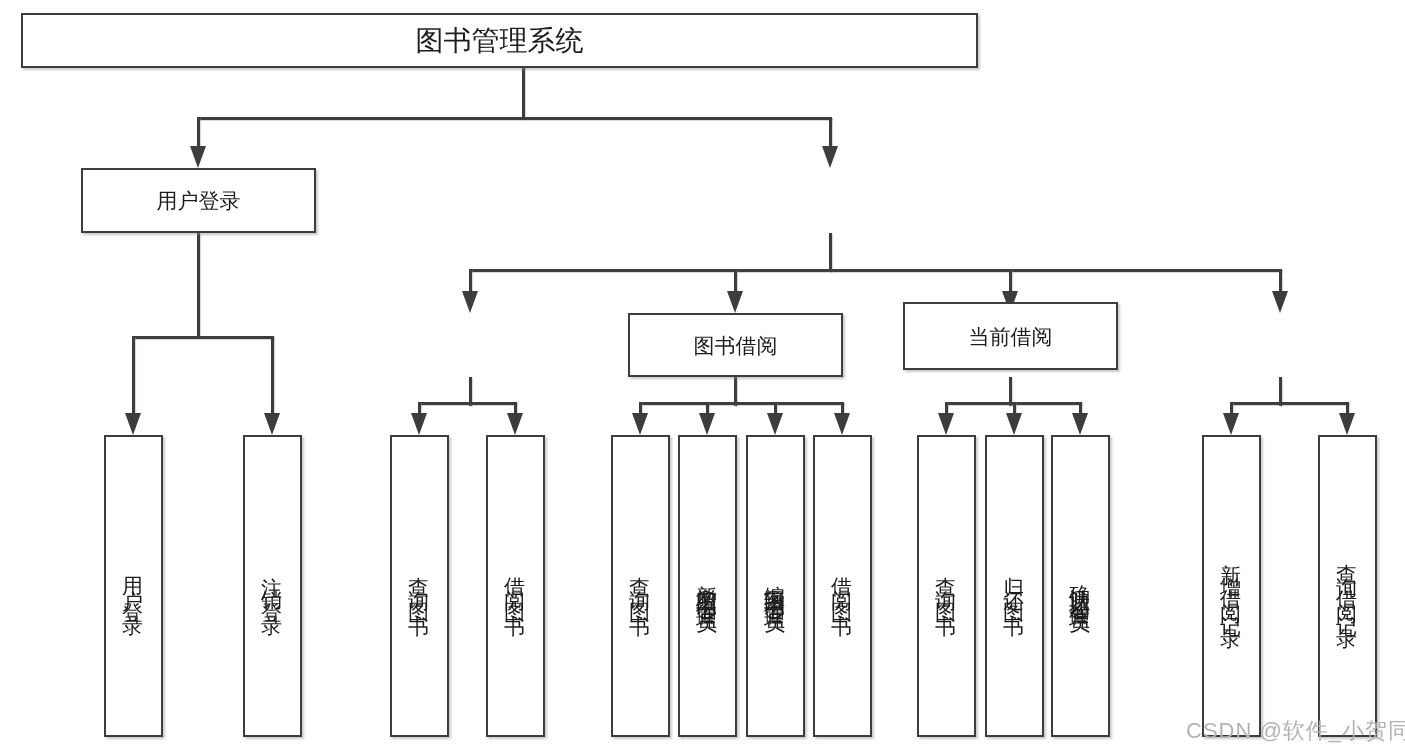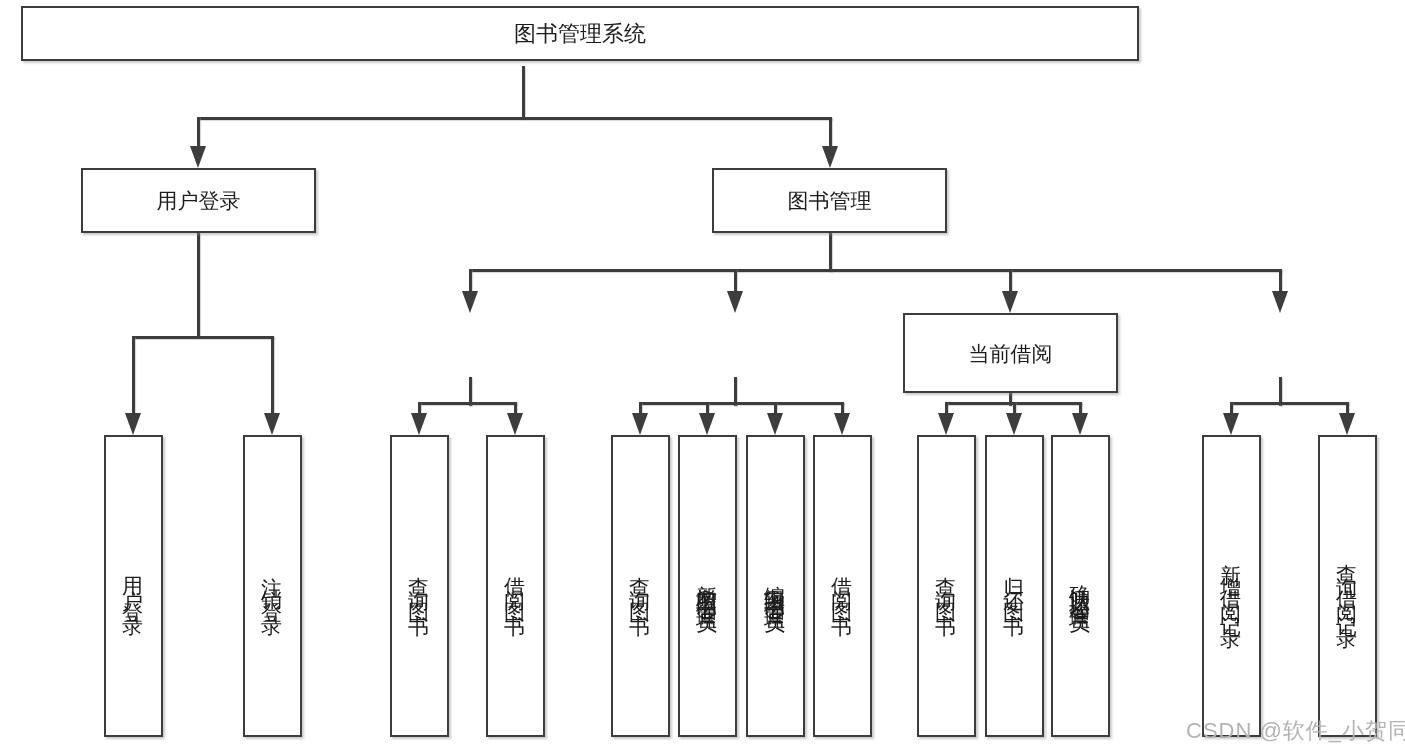--- a/index.html
+++ b/index.html
@@ -98,32 +98,32 @@
   <div class="vline" style="left:1078.5px;top:401.5px;height:17px"></div>
   <div class="arrow" style="left:1072px;top:413px"></div>
 
   <div class="vline" style="left:1278.5px;top:377px;height:29px"></div>
   <div class="hline" style="left:1229.5px;top:401.5px;width:119px"></div>
   <div class="vline" style="left:1229.5px;top:401.5px;height:17px"></div>
   <div class="arrow" style="left:1223px;top:413px"></div>
   <div class="vline" style="left:1345.5px;top:401.5px;height:17px"></div>
   <div class="arrow" style="left:1339px;top:413px"></div>
 
-  <div class="node" style="left:21px;top:6px;width:1118px;height:55px;font-size:22px">
+  <div class="node" style="left:21px;top:13px;width:957px;height:55px;font-size:28px">
     <span>图书管理系统</span>
   </div>
 
   <div class="node" style="left:81px;top:168px;width:235px;height:65px">
     <span>用户登录</span>
   </div>
-  <div class="node" style="left:712px;top:168px;width:235px;height:65px">
-    <span>图书管理</span>
+
+  <div class="node" style="left:628px;top:313px;width:215px;height:64px">
+    <span>图书借阅</span>
   </div>
-
-  <div class="node" style="left:903px;top:313px;width:215px;height:80px">
+  <div class="node" style="left:903px;top:302px;width:215px;height:68px">
     <span>当前借阅</span>
   </div>
 
   <div class="node v" style="left:103.5px;top:435px;width:59px;height:302px">
     <span>用户登录</span>
   </div>
   <div class="node v" style="left:242.5px;top:435px;width:59px;height:302px">
     <span>注销登录</span>
   </div>
 

